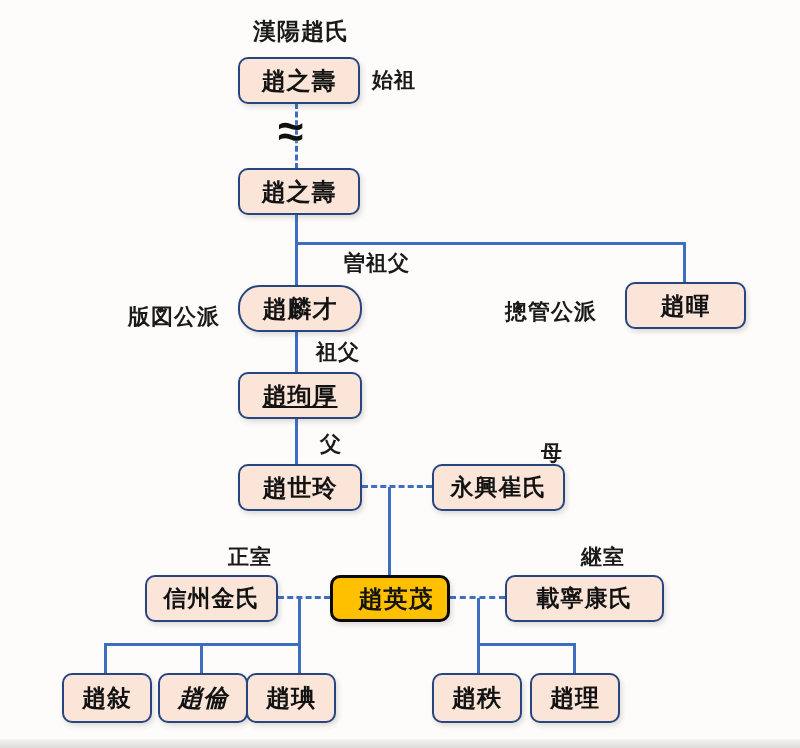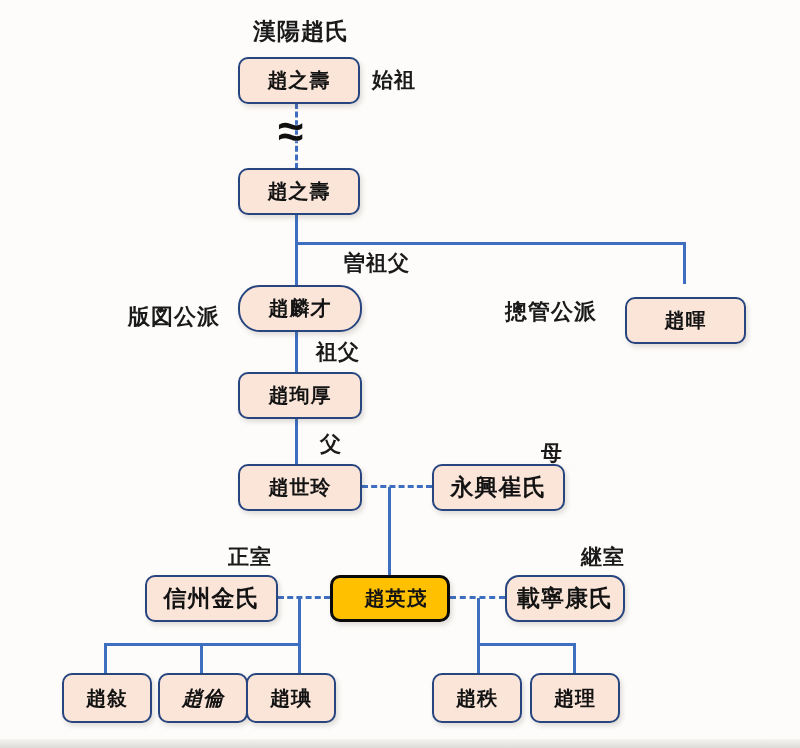--- a/index.html
+++ b/index.html
@@ -16,21 +16,21 @@
   .node{
     position:absolute;
     background:#fbe5d8;
     border:2.5px solid #27457f;
     border-radius:10px;
     display:flex;align-items:center;justify-content:center;
     font-weight:700;color:#131313;
     box-shadow:2px 3px 5px rgba(90,70,60,.18);
     box-sizing:border-box;
     letter-spacing:1px;
-    font-size:20px;
+    font-size:24px;
   }
   .node.small{font-size:23px;}
   .node.highlight{
     background:#ffc000;
     border:3px solid #0a0a0a;
   }
   
   .vline,.hline{position:absolute;background:#3d6ebf;}
   .vline{width:3px;}
   .hline{height:3px;}
@@ -87,27 +87,27 @@
   <div class="lbl branch" style="left:505px;top:297px;">摠管公派</div>
   <div class="lbl anno" style="left:316px;top:338px;">祖父</div>
   <div class="lbl anno" style="left:320px;top:430px;">父</div>
   <div class="lbl anno" style="left:541px;top:439px;">母</div>
   <div class="lbl anno" style="left:228px;top:543px;">正室</div>
   <div class="lbl anno" style="left:581px;top:543px;">継室</div>
 
   <div class="node" style="left:238px;top:57px;width:122px;height:47px;">趙之壽</div>
   <div class="node" style="left:238px;top:168px;width:122px;height:47px;">趙之壽</div>
   <div class="node" style="left:238px;top:285px;width:124px;height:47px;border-radius:22px;">趙麟才</div>
-  <div class="node" style="left:625px;top:297px;width:121px;height:47px;">趙暉</div>
-  <div class="node" style="left:238px;top:372px;width:124px;height:47px;">趙珣厚</div>
+  <div class="node" style="left:625px;top:282px;width:121px;height:47px;">趙暉</div>
+  <div class="node" style="left:238px;top:372px;width:124px;height:47px;text-decoration:underline;">趙珣厚</div>
   <div class="node" style="left:238px;top:464px;width:124px;height:47px;">趙世玲</div>
   <div class="node small" style="left:432px;top:464px;width:133px;height:47px;">永興崔氏</div>
   <div class="node small" style="left:145px;top:575px;width:133px;height:47px;">信州金氏</div>
   <div class="node highlight" style="left:330px;top:575px;width:120px;height:47px;padding-left:12px;">趙英茂</div>
-  <div class="node small" style="left:505px;top:575px;width:120px;height:47px;border-radius:14px;">載寧康氏</div>
+  <div class="node small" style="left:505px;top:575px;width:159px;height:47px;">載寧康氏</div>
   <div class="node" style="left:62px;top:673px;width:90px;height:50px;">趙敍</div>
   <div class="node" style="left:158px;top:673px;width:90px;height:50px;font-style:italic;">趙倫</div>
   <div class="node" style="left:246px;top:673px;width:90px;height:50px;">趙琠</div>
   <div class="node" style="left:530px;top:673px;width:90px;height:50px;">趙理</div>
   <div class="node" style="left:432px;top:673px;width:90px;height:50px;">趙秩</div>
 
   <div class="bottom-strip"></div>
 </div>
 
 </body></html>

